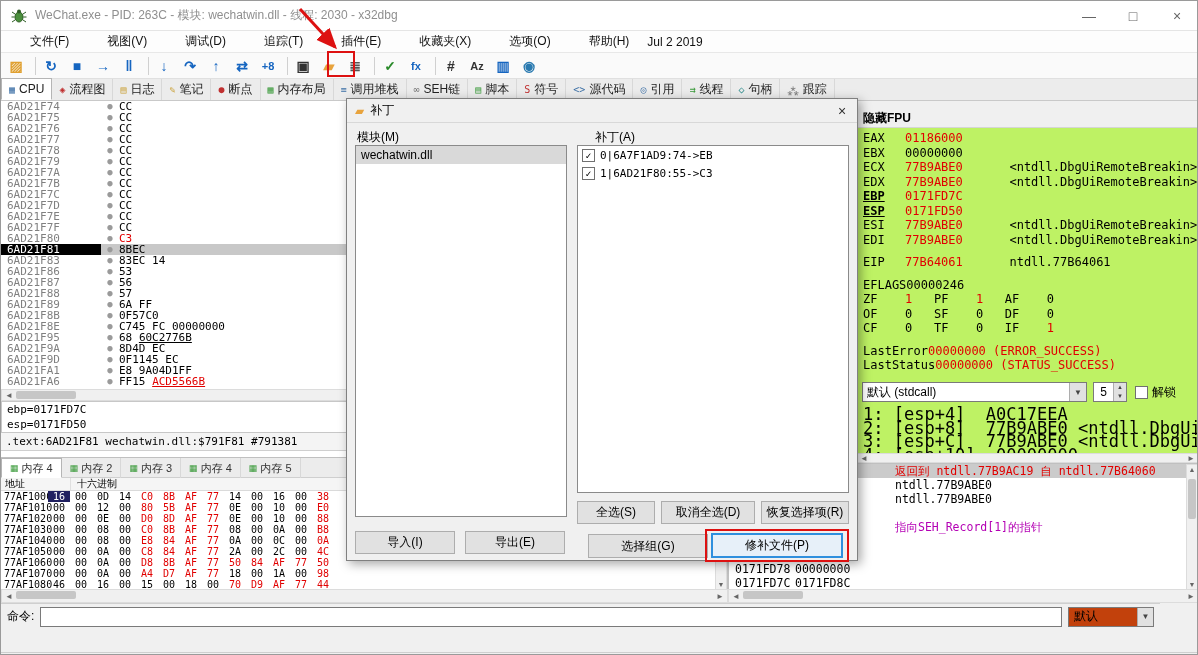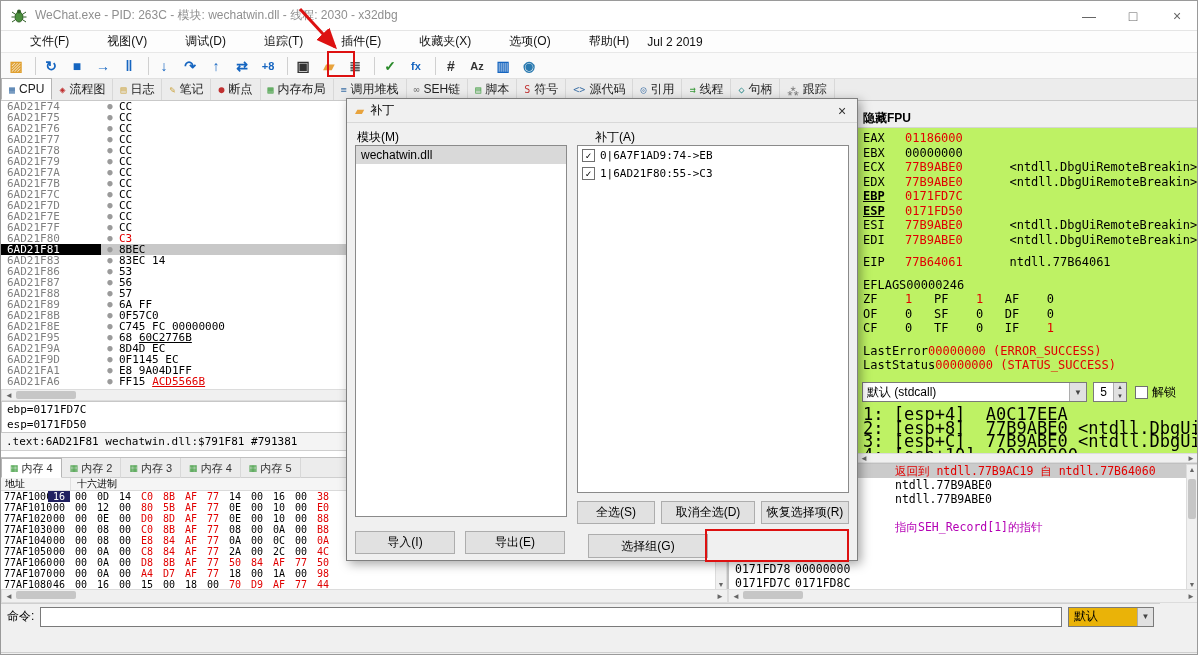--- a/index.html
+++ b/index.html
@@ -120,21 +120,21 @@
   .sthumb{background:#c6c6c6;border-radius:2px;}
   .hthumb{height:8px;width:60px;position:absolute;left:14px;top:1px;}
   .vthumb{width:8px;height:40px;position:absolute;left:1px;top:14px;}
 
   
   .cmdbar{position:absolute;left:0;top:602px;width:1159px;height:26px;background:#f0f0f0;
           display:flex;align-items:center;border-top:1px solid #cfcfcf;}
   .cmdlabel{padding:0 6px;}
   .cmdinput{flex:1;height:20px;border:1px solid #7a7a7a;background:#fff;font-size:12px;padding:0 4px;
             font-family:"DejaVu Sans Mono",monospace;}
-  .cmddrop{width:86px;height:20px;margin:0 6px;background:#eab308;border:1px solid #7a7a7a;
+  .cmddrop{width:86px;height:20px;margin:0 6px;background:#c2410c;border:1px solid #7a7a7a;
            display:flex;align-items:center;}
   .cmddrop .ctext{flex:1;padding-left:5px;}
   .cmddrop .carrow{width:16px;height:18px;background:#e1e1e1;border-left:1px solid #adadad;
                    display:flex;align-items:center;justify-content:center;font-size:8px;color:#444;}
   .statusbar{position:absolute;left:0;top:651px;width:1198px;height:27px;background:#f0f0f0;
              border-top:1px solid #cfcfcf;display:flex;align-items:center;font-size:12px;}
   .paused-badge{background:#ffe95e;border:1px solid #d8c43a;font-weight:bold;padding:2px 10px;
                 margin-left:2px;}
   .status-msg{margin-left:10px;}
   .status-time{margin-left:auto;margin-right:4px;}
@@ -634,20 +634,21 @@
           <span class="cbx">✓</span>
           <span>1|6AD21F80:55-&gt;C3</span>
         </div>
       </div>
     <div class="dlg-btn btn-select-all">全选(S)</div>
     <div class="dlg-btn btn-deselect">取消全选(D)</div>
     <div class="dlg-btn btn-restore">恢复选择项(R)</div>
     <div class="dlg-btn btn-import">导入(I)</div>
     <div class="dlg-btn btn-export">导出(E)</div>
     <div class="dlg-btn btn-group">选择组(G)</div>
+    <div class="dlg-btn btn-patchfile">修补文件(P)</div>
     <div class="red-box box-patchbtn"></div>
   </div>
 
   <div class="red-box box-toolbar"></div>
   <svg class="red-arrow" width="80" height="52" viewBox="0 0 80 52">
     <defs>
       <marker id="ah" markerWidth="8" markerHeight="8" refX="6" refY="3" orient="auto">
         <path d="M0,0 L7,3 L0,6 z" fill="#dd1111"></path>
       </marker>
     </defs>

